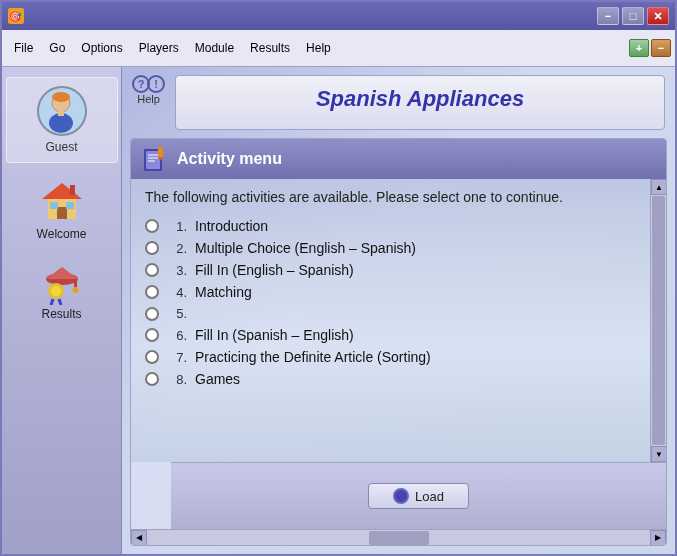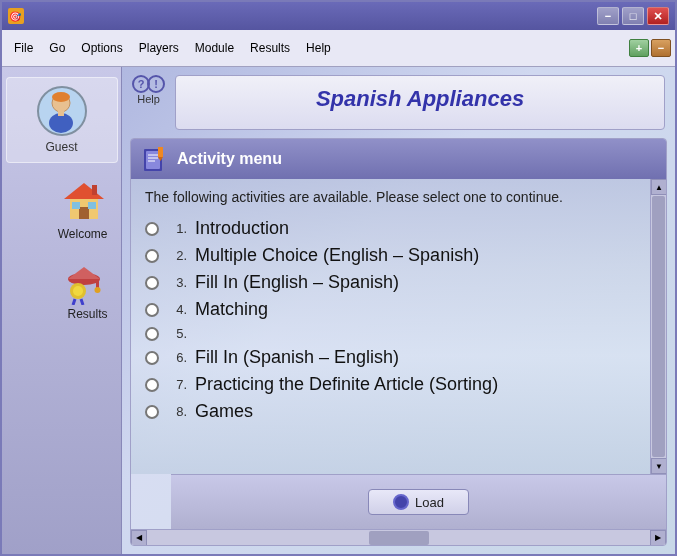--- a/index.html
+++ b/index.html
@@ -170,21 +170,21 @@
     .user-label {
       font-size: 12px;
       color: #333;
       margin-top: 4px;
       font-weight: 500;
     }
 
     .nav-item {
       display: flex;
       flex-direction: column;
-      align-items: flex-end;
+      align-items: center;
       margin-bottom: 8px;
       cursor: pointer;
       padding: 4px;
       border-radius: 4px;
       width: 100px;
     }
 
     .nav-icon {
       width: 48px;
       height: 48px;
@@ -336,21 +336,21 @@
 
     .activity-num {
       width: 20px;
       text-align: right;
       color: #333;
       font-size: 13px;
     }
 
     .activity-name {
       color: #111;
-      font-size: 18px;
+      font-size: 14px;
     }
 
     
     .scroll-track {
       width: 16px;
       background: #c8c8e0;
       border-left: 1px solid #a0a0c8;
       flex-shrink: 0;
       display: flex;
       flex-direction: column;
@@ -373,21 +373,21 @@
       flex: 1;
       background: #a0a0c0;
       margin: 1px;
       border-radius: 2px;
     }
 
     
     .load-area {
       background: linear-gradient(to bottom, #c8c8e8, #b0b0d0);
       border-top: 1px solid #a0a0c8;
-      padding: 14px;
+      padding: 20px;
       display: flex;
       justify-content: center;
       flex-shrink: 0;
       margin-left: 40px;
     }
 
     .load-btn {
       background: linear-gradient(to bottom, #e8e8f8, #d0d0e8);
       border: 1px solid #8888b8;
       border-radius: 4px;

